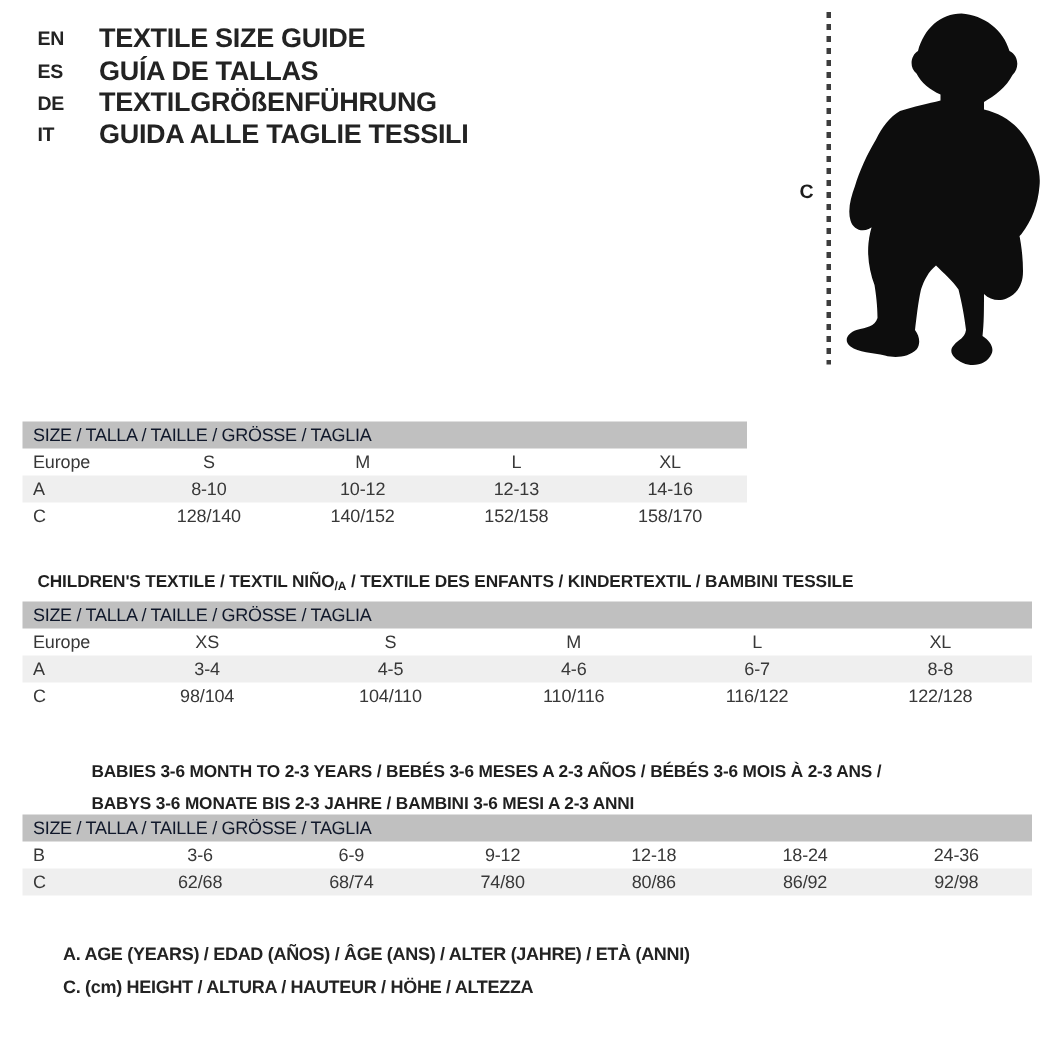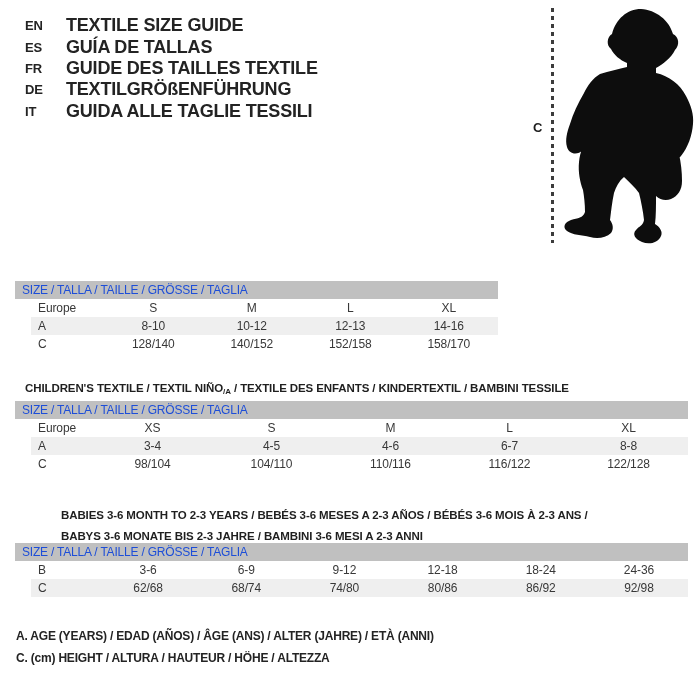--- a/index.html
+++ b/index.html
@@ -20,50 +20,46 @@
 
   
   .sec-title{position:absolute;left:25px;font-size:11.5px;font-weight:bold;color:#1f1f1f;
     letter-spacing:-0.1px;white-space:nowrap;line-height:14px;}
   .sec-title sub{font-size:8px;vertical-align:-2px;}
   .sec-title.two-line{white-space:normal;line-height:21px;width:600px;margin-left:36px;}
 
   
   .size-table{position:absolute;left:15px;}
   .size-bar{height:18px;background:#c0c0c0;display:flex;align-items:center;}
-  .size-bar span{padding-left:7px;font-size:12px;color:#1d4ed8;letter-spacing:-0.2px;}
-  .trow{height:18px;display:flex;align-items:center;font-size:12px;color:#383838;margin-left:16px;}
+  .size-bar span{padding-left:7px;font-size:12px;color:#0f172a;letter-spacing:-0.2px;}
+  .trow{height:18px;display:flex;align-items:center;font-size:12px;color:#383838;}
   .trow:nth-of-type(3){background:#efefef;} 
   .rlabel{padding-left:7px;letter-spacing:-0.1px;}
   .cell{flex:1;text-align:center;letter-spacing:-0.1px;}
   .t1{width:483px;top:281px;} .t1 .rlabel{width:66px;}
   .t2{width:673px;top:401px;} .t2 .rlabel{width:55px;}
   .t3{width:673px;top:543px;} .t3 .rlabel{width:61px;}
 
   
-  .footnotes{position:absolute;left:16px;top:629px;}
+  .footnotes{position:absolute;left:42px;top:629px;}
   .footnote{height:22px;font-size:12px;font-weight:bold;color:#232323;letter-spacing:-0.2px;white-space:nowrap;}
 </style>
 </head>
 <body>
 
 <div class="page">
 
   <div class="lang-list">
     <div class="lang-row">
       <span class="lang-code">EN</span>
       <span class="lang-label">TEXTILE SIZE GUIDE</span>
     </div>
     <div class="lang-row">
       <span class="lang-code">ES</span>
       <span class="lang-label">GUÍA DE TALLAS</span>
-    </div>
-    <div class="lang-row">
-      <span class="lang-code">FR</span>
-      <span class="lang-label">GUIDE DES TAILLES TEXTILE</span>
     </div>
     <div class="lang-row">
       <span class="lang-code">DE</span>
       <span class="lang-label">TEXTILGRÖßENFÜHRUNG</span>
     </div>
     <div class="lang-row">
       <span class="lang-code">IT</span>
       <span class="lang-label">GUIDA ALLE TAGLIE TESSILI</span>
     </div>
   </div>

